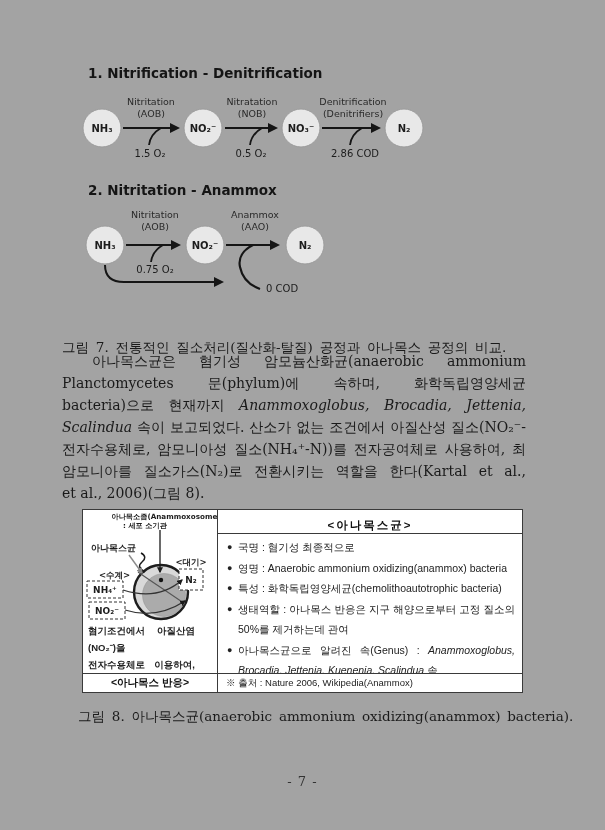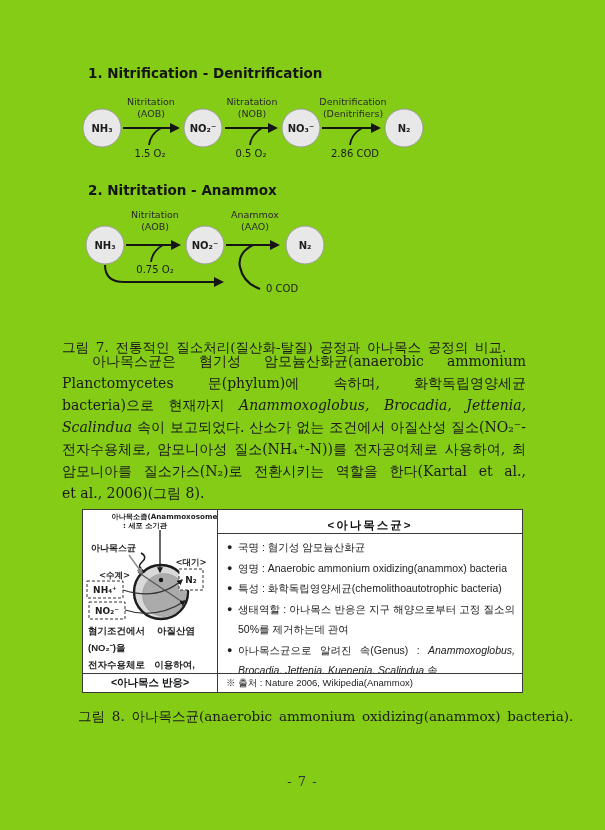--- a/index.html
+++ b/index.html
@@ -1,16 +1,16 @@
 <!DOCTYPE html>
 <html><head>
 <meta charset="utf-8">
 <style>
   html,body{margin:0;padding:0;background:#fff;}
-  .page{position:relative;width:605px;height:830px;background:#84cc16;overflow:hidden;
+  .page{position:relative;width:605px;height:830px;background:#a3a3a3;overflow:hidden;
         font-family:"Liberation Sans",sans-serif;color:#111;}
   .h-title{position:absolute;left:88px;font-family:"DejaVu Sans",sans-serif;
            font-weight:bold;font-size:13.5px;color:#151515;white-space:nowrap;}
   #title1{top:65px;}
   #title2{top:182px;}
   svg text{font-family:"DejaVu Sans",sans-serif;fill:#1c1c1c;}
   .node-label{font-weight:bold;font-size:10px;}
   .step-label{font-size:9.5px;fill:#2a2a2a;}
   .input-label{font-size:10px;}
   .caption{position:absolute;font-family:"DejaVu Serif","Liberation Serif",serif;
@@ -166,21 +166,21 @@
       <div class="f8-desc">
         <div class="f8-desc-line">혐기조건에서 아질산염(NO₂⁻)을</div>
         <div class="f8-desc-line">전자수용체로 이용하여, 암모니아</div>
 
       </div>
     </div>
 
     <div class="f8-cell">
       <div class="f8-head">&lt;아나목스균&gt;</div>
       <div class="f8-bullets">
-        <div class="f8-b"><span class="f8-dot">●</span><span>국명 : 혐기성 암모늄산화균</span></div>
+        <div class="f8-b"><span class="f8-dot">●</span><span>국명 : 혐기성 최종적으로</span></div>
         <div class="f8-b"><span class="f8-dot">●</span><span>영명 : Anaerobic ammonium oxidizing(anammox) bacteria</span></div>
         <div class="f8-b"><span class="f8-dot">●</span><span>특성 : 화학독립영양세균(chemolithoautotrophic bacteria)</span></div>
         <div class="f8-b"><span class="f8-dot">●</span><span>생태역할 : 아나목스 반응은 지구 해양으로부터 고정 질소의 50%를 제거하는데 관여</span></div>
         <div class="f8-b"><span class="f8-dot">●</span><span>아나목스균으로 알려진 속(Genus) : </span><span class="em">Anammoxoglobus, Brocadia, Jettenia, Kuenenia, Scalindua</span><span> 속</span></div>
       </div>
     </div>
 
     <div class="f8-cell f8-left f8-foot f8-foot-left">&lt;아나목스 반응&gt;</div>
     <div class="f8-cell f8-foot f8-foot-right">※ 출처 : Nature 2006, Wikipedia(Anammox)</div>
   </div>

